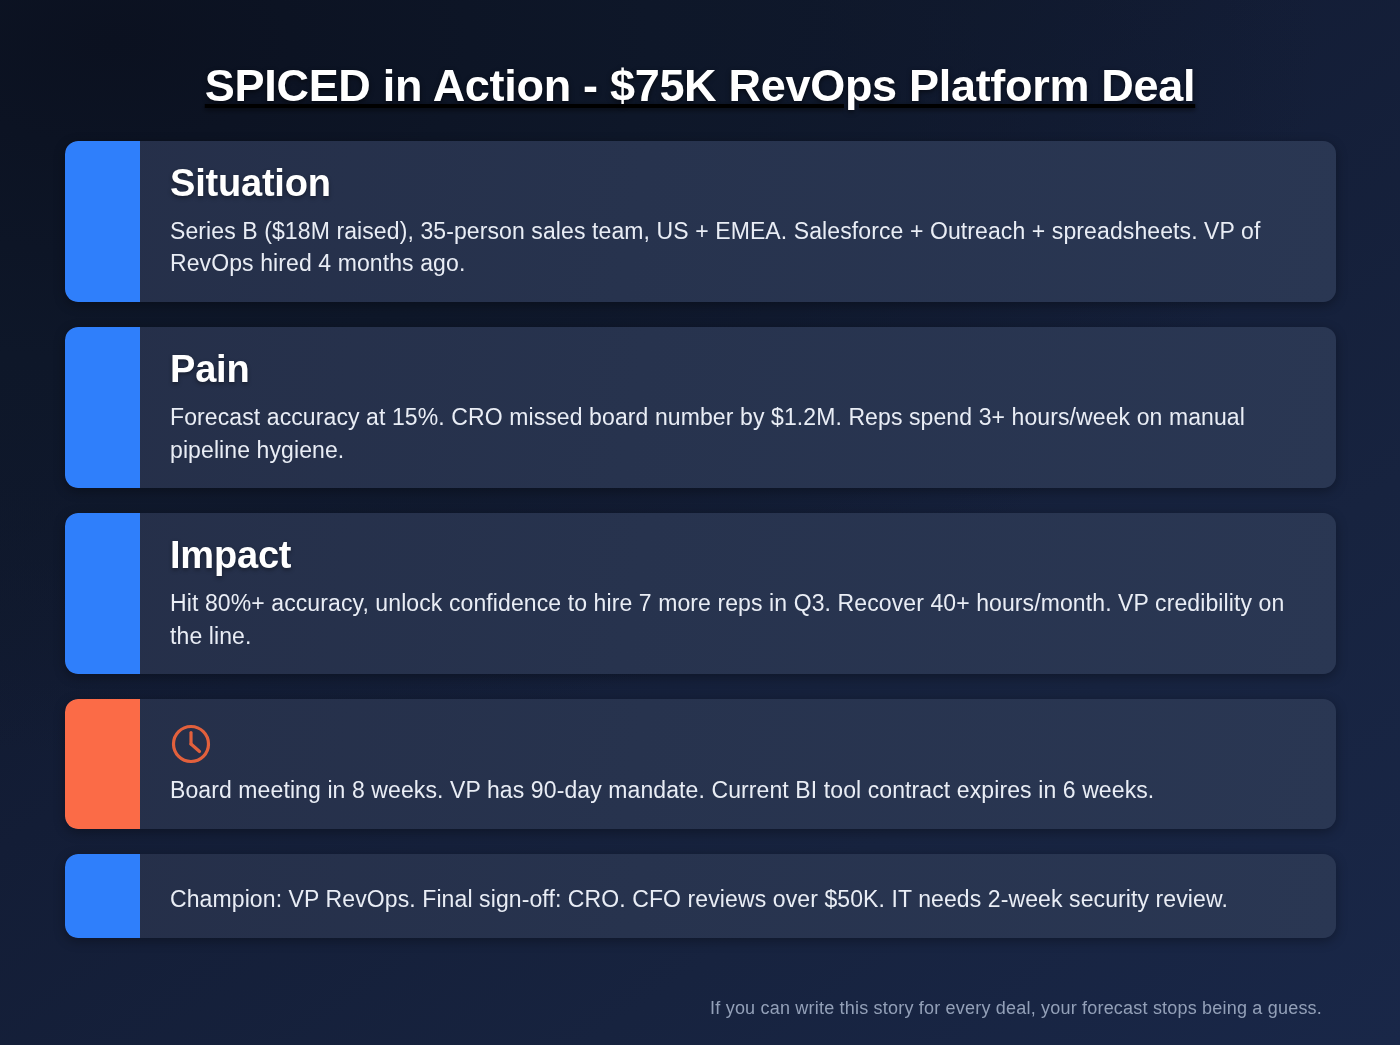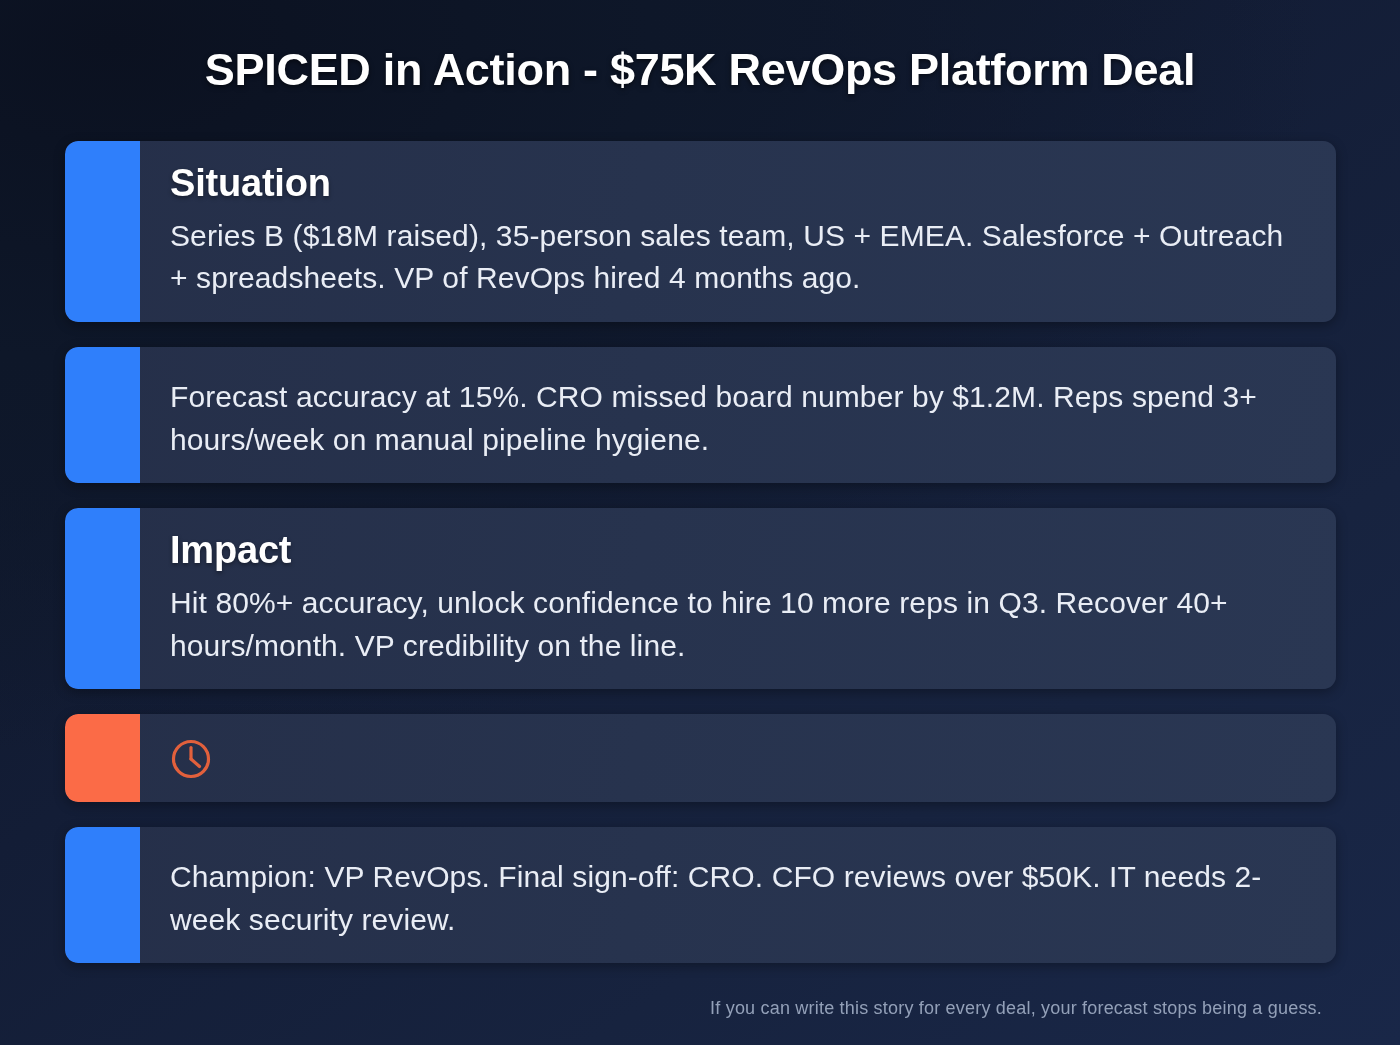--- a/index.html
+++ b/index.html
@@ -16,21 +16,22 @@
     background-image:
       radial-gradient(ellipse 120% 95% at 8% 4%, #0b1120 0%, #0e1729 32%, rgba(14,23,41,0) 72%),
       linear-gradient(145deg, #0d1424 0%, #131d36 42%, #17233f 72%, #192748 100%);
     position: relative;
   }
 
   .slide {
     width: 1400px;
     height: 1045px;
     position: relative;
-    padding: 0;
+    padding: 16px;
+    text-decoration: underline;
   }
 
   
   .title-wrap {
     width: 100%;
     text-align: center;
     padding-top: 44px;
   }
   .title {
     font-size: 45px;
@@ -90,21 +91,21 @@
 
   .clock-icon {
     display: inline-block;
     width: 42px;
     height: 42px;
     flex: 0 0 42px;
     margin-top: 4px;
   }
 
   .card-text {
-    font-size: 30px;
+    font-size: 23px;
     color: #e9edf5;
     line-height: 1.42;
     margin-top: 9px;
     letter-spacing: 0.1px;
     max-width: 1128px;
   }
 
   
   .footer {
     position: absolute;
@@ -132,46 +133,50 @@
         <div class="card-head">
           <div class="card-title">Situation</div>
         </div>
         <div class="card-text">Series B ($18M raised), 35-person sales team, US + EMEA. Salesforce + Outreach + spreadsheets. VP of RevOps hired 4 months ago.</div>
       </div>
     </div>
 
     <div class="card">
       <div class="accent blue"></div>
       <div class="card-body">
+        <div class="card-head">
+          <div class="card-title">Pain</div>
+        </div>
         <div class="card-text">Forecast accuracy at 15%. CRO missed board number by $1.2M. Reps spend 3+ hours/week on manual pipeline hygiene.</div>
       </div>
     </div>
 
     <div class="card">
       <div class="accent blue"></div>
       <div class="card-body">
         <div class="card-head">
           <div class="card-title">Impact</div>
         </div>
-        <div class="card-text">Hit 80%+ accuracy, unlock confidence to hire 10 more reps in Q3. Recover 40+ hours/month. VP credibility on the line.</div>
+        <div class="card-text">Hit 80%+ accuracy, unlock confidence to hire 7 more reps in Q3. Recover 40+ hours/month. VP credibility on the line.</div>
       </div>
     </div>
 
     <div class="card">
       <div class="accent orange"></div>
       <div class="card-body">
         <div class="card-head">
           <span class="clock-icon">
             <svg viewBox="0 0 42 42" width="42" height="42" aria-hidden="true">
               <circle cx="21" cy="21" r="17.5" fill="none" stroke="#e2603c" stroke-width="3.2"></circle>
               <line x1="21" y1="21" x2="21" y2="9.5" stroke="#e2603c" stroke-width="3.2" stroke-linecap="round"></line>
               <line x1="21" y1="21" x2="29.5" y2="28.5" stroke="#e2603c" stroke-width="3.2" stroke-linecap="round"></line>
             </svg>
           </span>
         </div>
+        <div class="card-text">Board meeting in 8 weeks. VP has 90-day mandate. Current BI tool contract expires in 6 weeks.</div>
       </div>
     </div>
 
     <div class="card">
       <div class="accent blue"></div>
       <div class="card-body">
         <div class="card-text">Champion: VP RevOps. Final sign-off: CRO. CFO reviews over $50K. IT needs 2-week security review.</div>
       </div>
     </div>
 

